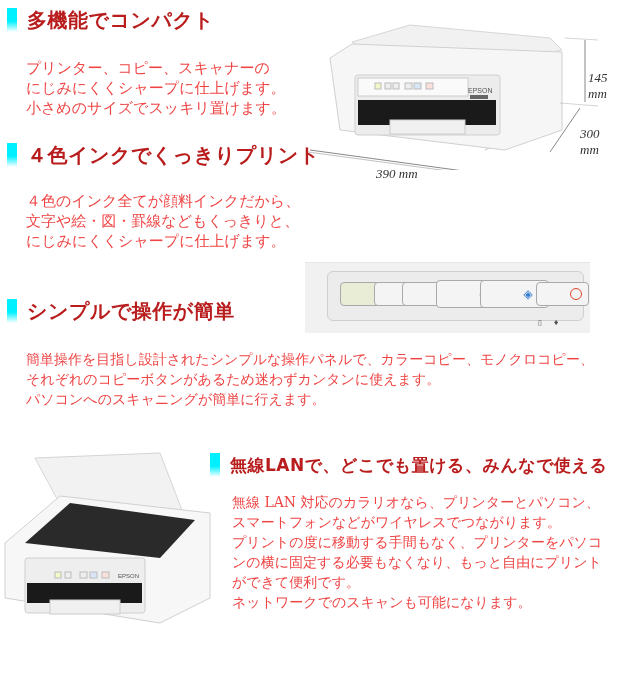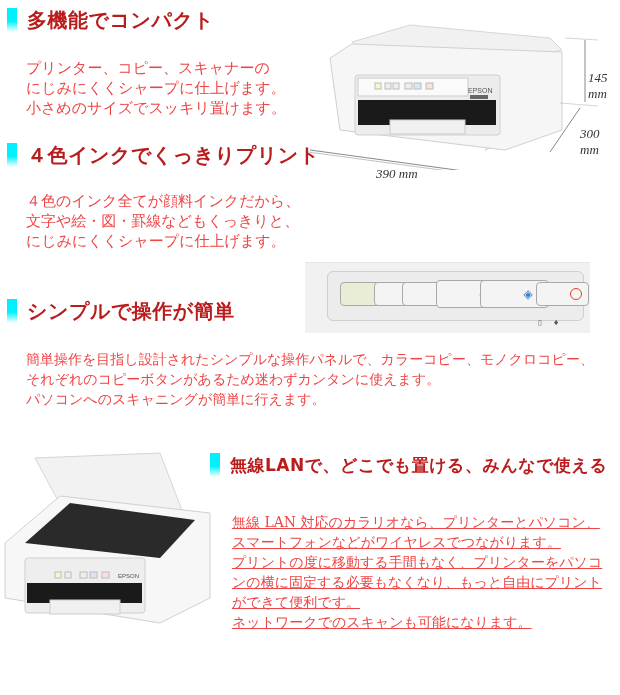--- a/index.html
+++ b/index.html
@@ -134,20 +134,20 @@
     <rect x="27" y="135" width="115" height="20" fill="#1a1a1a"></rect>
     <rect x="50" y="152" width="70" height="14" fill="#f0f0f0" stroke="#ccc"></rect>
     <text x="118" y="130" font-size="6" fill="#555" font-family="Liberation Sans, sans-serif">EPSON</text>
   </svg>
 </div>
 
 <div class="heading" style="left:210px; top:450px;">
   <span class="bar"></span>
   <span class="htext" style="font-size:17px;">無線LANで、どこでも置ける、みんなで使える</span>
 </div>
-<div class="para" style="left:232px; top:504px; font-size:14px;text-decoration:underline;">
+<div class="para" style="left:232px; top:484px; font-size:14px;">
   <div>無線 LAN 対応のカラリオなら、プリンターとパソコン、</div>
   <div>スマートフォンなどがワイヤレスでつながります。</div>
   <div>プリントの度に移動する手間もなく、プリンターをパソコ</div>
   <div>ンの横に固定する必要もなくなり、もっと自由にプリント</div>
   <div>ができて便利です。</div>
   <div>ネットワークでのスキャンも可能になります。</div>
 </div>
 
 </body></html>

